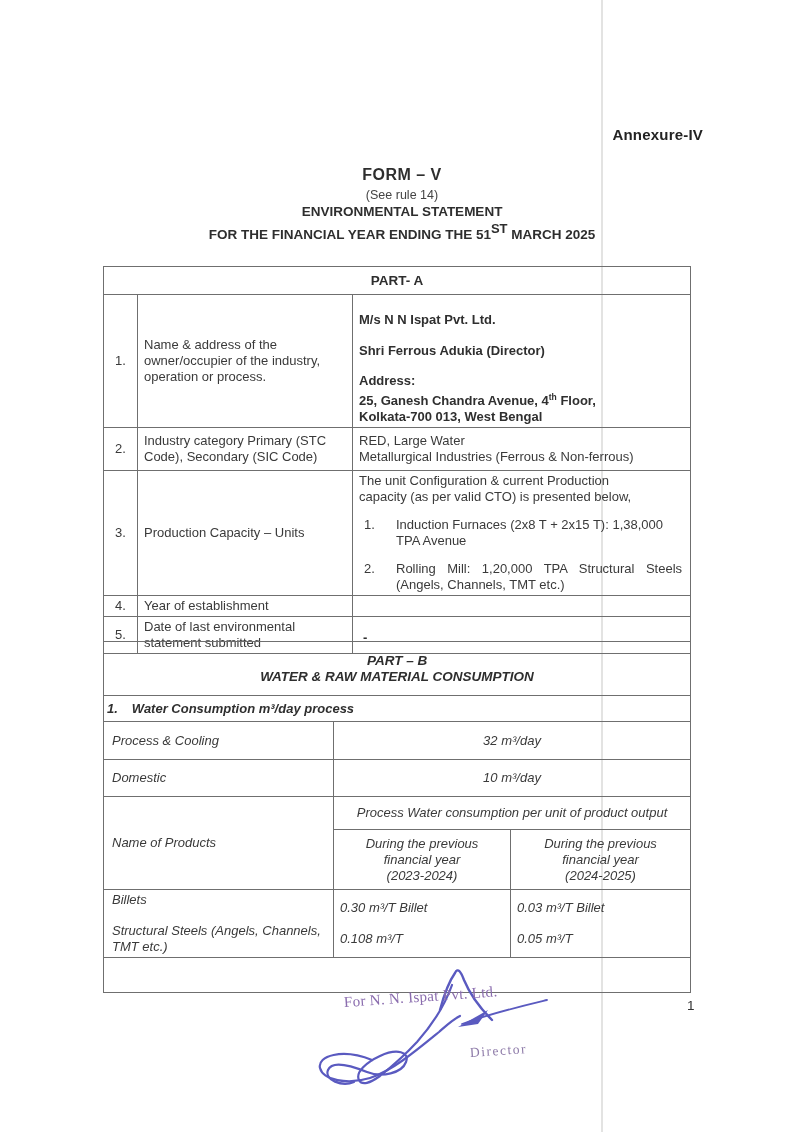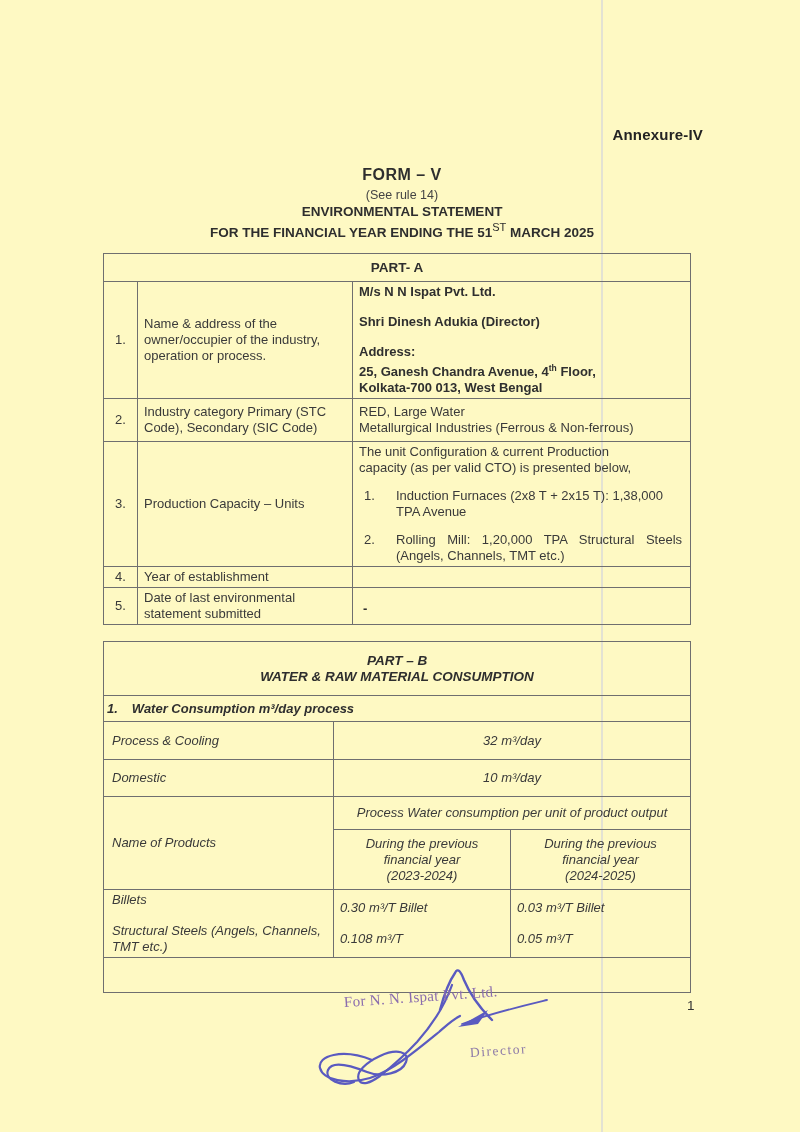--- a/index.html
+++ b/index.html
@@ -1,60 +1,60 @@
 <!DOCTYPE html>
 <html><head>
 <meta charset="utf-8">
 <style>
   html,body{margin:0;padding:0;background:#e8e8e8;}
   .page{
     position:relative;
     width:800px;height:1132px;
-    background:#fef9c3;
+    background:#ffffff;
     font-family:"Liberation Sans", sans-serif;
     color:#3a3a3a;
     overflow:hidden;
     margin:0 auto;
   }
   .crease{
     position:absolute;left:601px;top:0;width:2px;height:1132px;
     background:#dadad8;opacity:.75;pointer-events:none;
   }
   .annexure{
     position:absolute;top:126px;right:97px;
     font-size:15px;font-weight:bold;color:#232323;letter-spacing:.2px;
   }
   .title-block{
     position:absolute;left:0;top:166px;width:804px;text-align:center;color:#2e2e2e;
   }
   .form-title{font-size:16px;font-weight:bold;letter-spacing:.5px;margin-bottom:4px;}
   .rule-note{font-size:12.5px;margin-bottom:2px;color:#444;}
   .stmt-title{font-size:13.5px;font-weight:bold;margin-bottom:2px;}
   .fy-line{font-size:13.5px;font-weight:bold;}
-  .fy-line sup{font-size:11px;vertical-align:6px;font-weight:normal;}
+  .fy-line sup{font-size:13px;vertical-align:6px;font-weight:bold;}
 
   table.doc{
     position:absolute;left:103px;width:587px;
     border-collapse:collapse;table-layout:fixed;
     font-size:13px;color:#3a3a3a;
   }
   table.doc td{
     border:1px solid #6f6f6f;
     padding:2px 6px;
     vertical-align:middle;
     line-height:16px;
     overflow:hidden;
   }
-  table.parta{top:253px;}
+  table.parta{top:266px;}
   table.partb{top:641px;font-style:italic;}
   .tbl-head{text-align:center;font-weight:bold;font-size:13.5px;color:#2e2e2e;}
   td.num{text-align:center;padding:2px 2px;}
   td.val{vertical-align:top;padding:4px 7px;}
   .b{font-weight:bold;color:#2f2f2f;}
-  .gap14{margin-bottom:14px;}
+  .gap14{margin-bottom:14px;margin-top:15px;}
   .gap12{margin-top:12px;}
   .list-item{display:flex;}
   .li-num{flex:none;width:32px;padding-left:5px;}
   .li-text{flex:1;padding-right:2px;}
   .just{text-align:justify;}
   td.ctr{text-align:center;}
   .sec-head{font-weight:bold;color:#2f2f2f;}
   .sec-head .sec-num{padding-left:1px;}
   .sec-head .sec-txt{margin-left:14px;}
   td.prodname{vertical-align:top;padding-top:6px;}
@@ -103,21 +103,21 @@
       </colgroup>
     <tbody>
         <tr style="height:28px">
       <td colspan="3" class="tbl-head">PART- A</td>
     </tr>
     <tr style="height:110px">
       <td class="num">1.</td>
       <td>Name &amp; address of the owner/occupier of the industry, operation or process.</td>
       <td class="val">
         <div class="b gap14">M/s N N Ispat Pvt. Ltd.</div>
-        <div class="b gap14">Shri Dinesh Adukia (Director)</div>
+        <div class="b gap14">Shri Ferrous Adukia (Director)</div>
         <div class="b">Address:</div>
         <div class="b"><span>25, Ganesh Chandra Avenue, 4</span><sup style="font-size:8.5px">th</sup><span> Floor,</span></div>
         <div class="b">Kolkata-700 013, West Bengal</div>
       </td>
     </tr>
     <tr style="height:43px">
       <td class="num">2.</td>
       <td>Industry category Primary (STC Code), Secondary (SIC Code)</td>
       <td class="val">
         <div>RED, Large Water</div>

